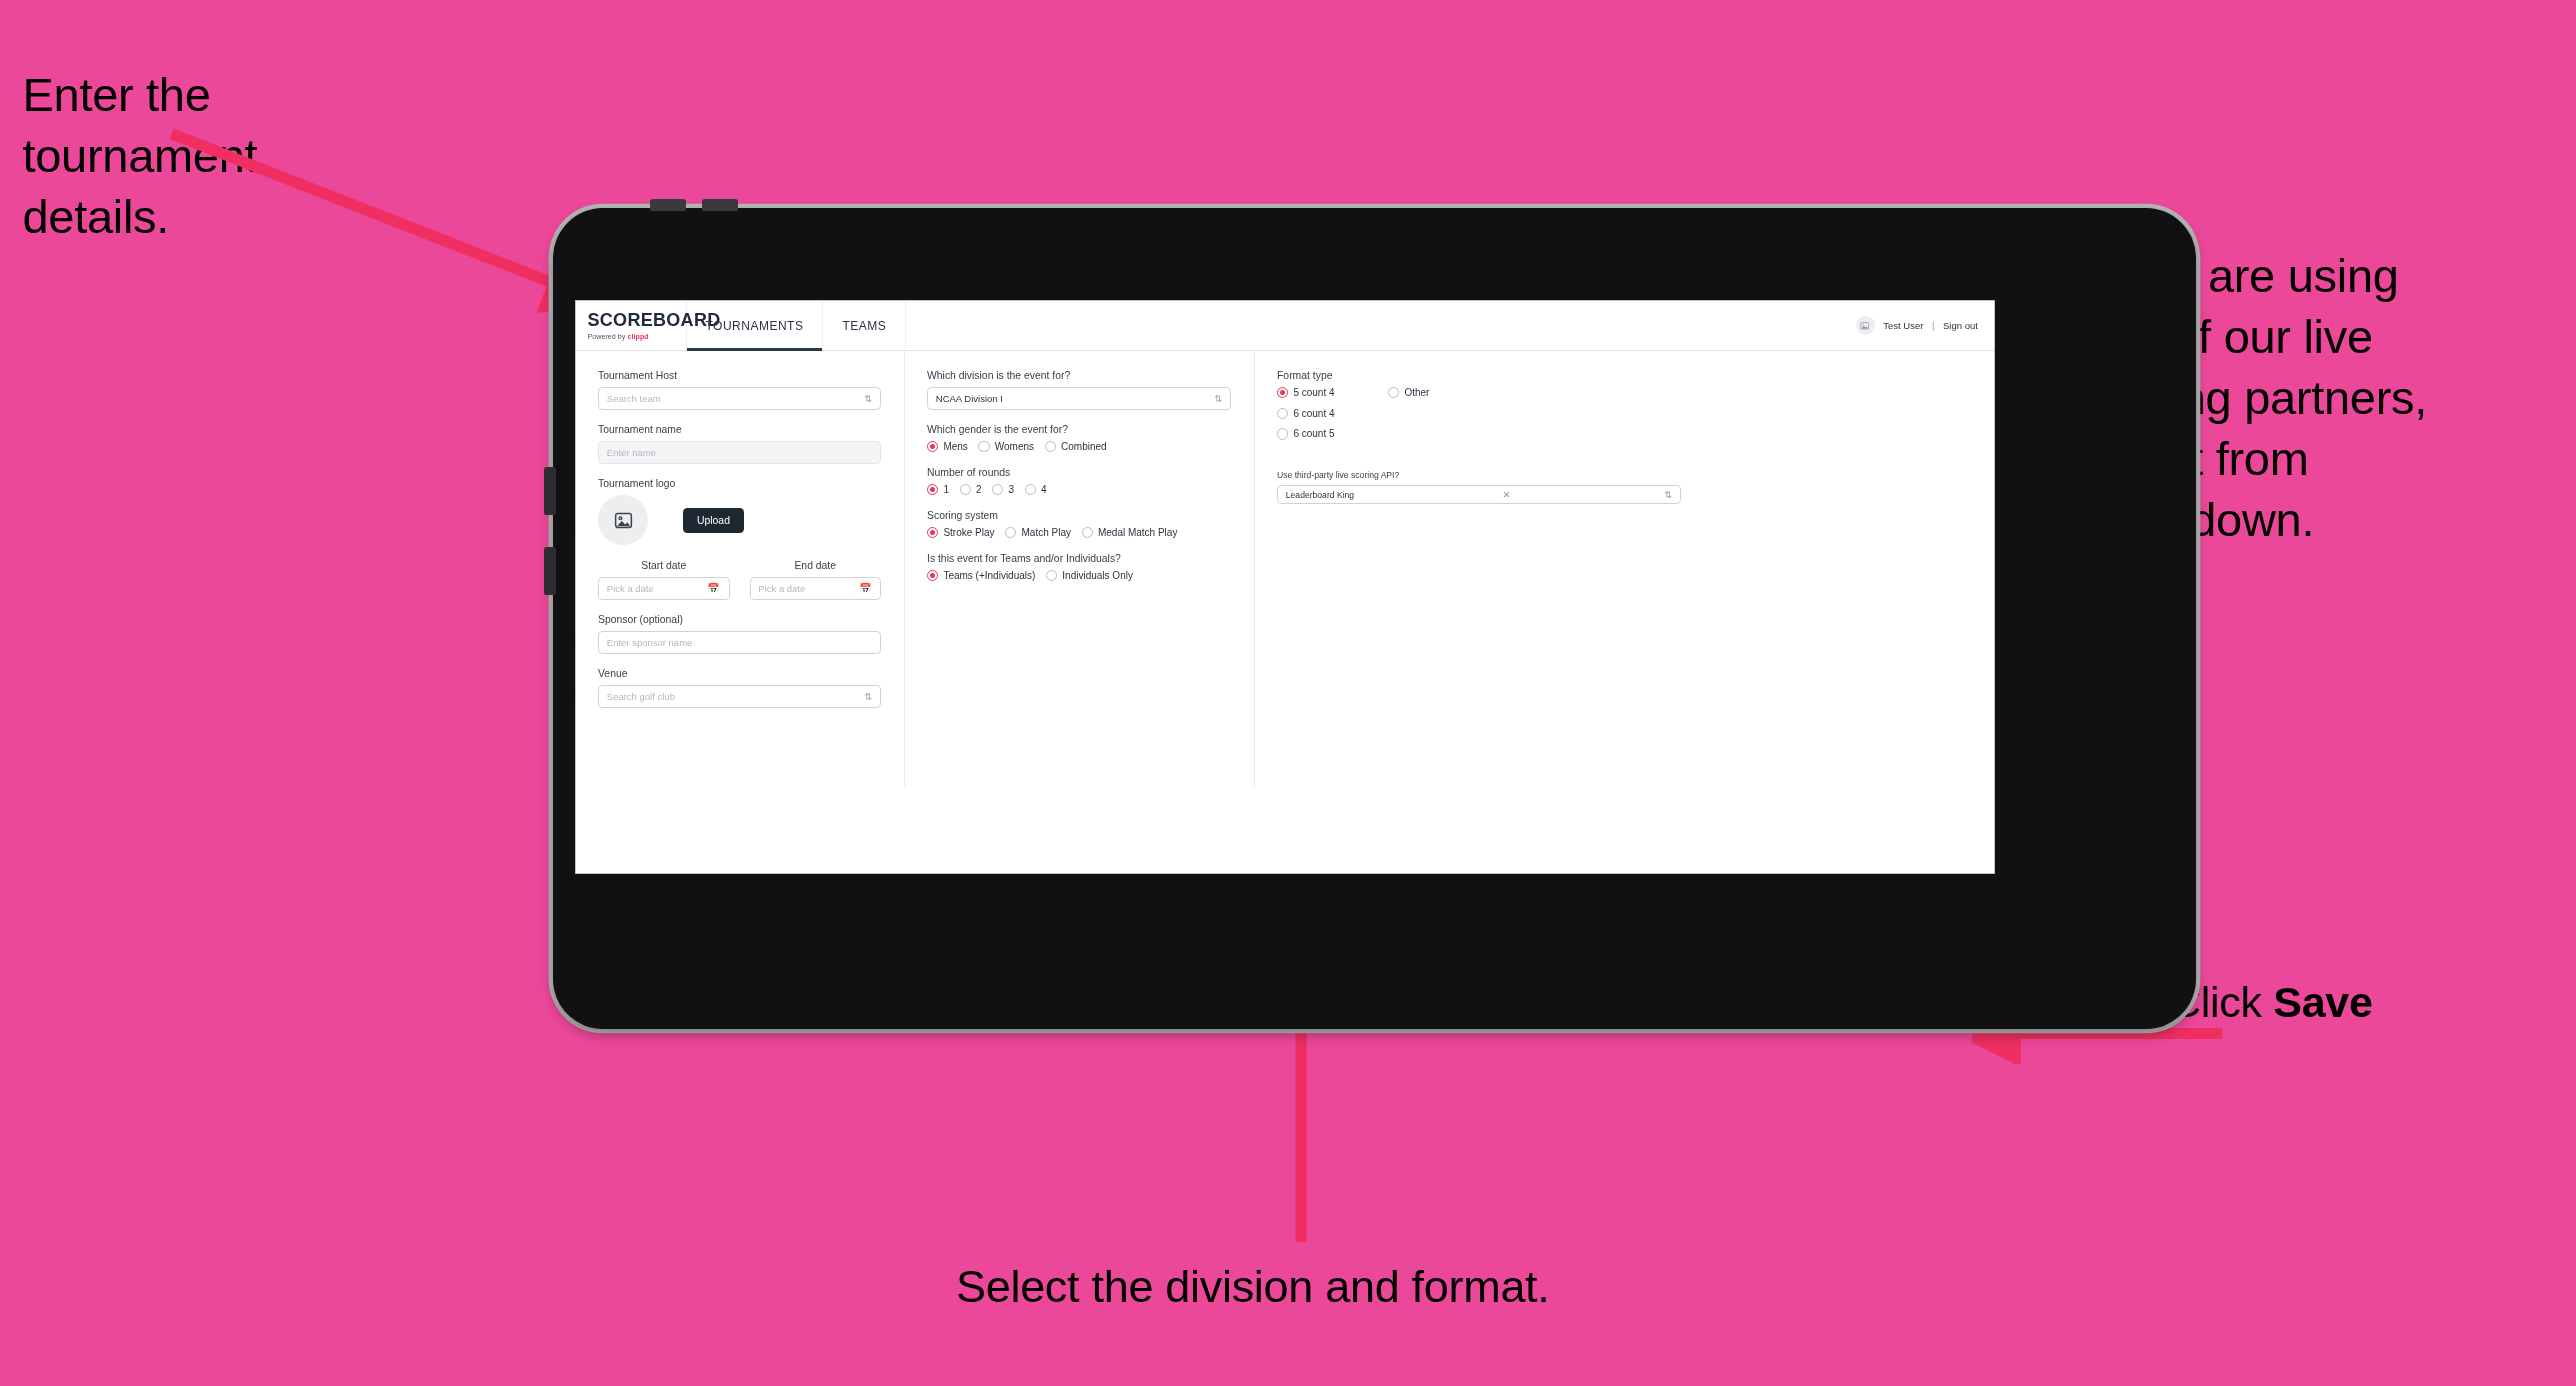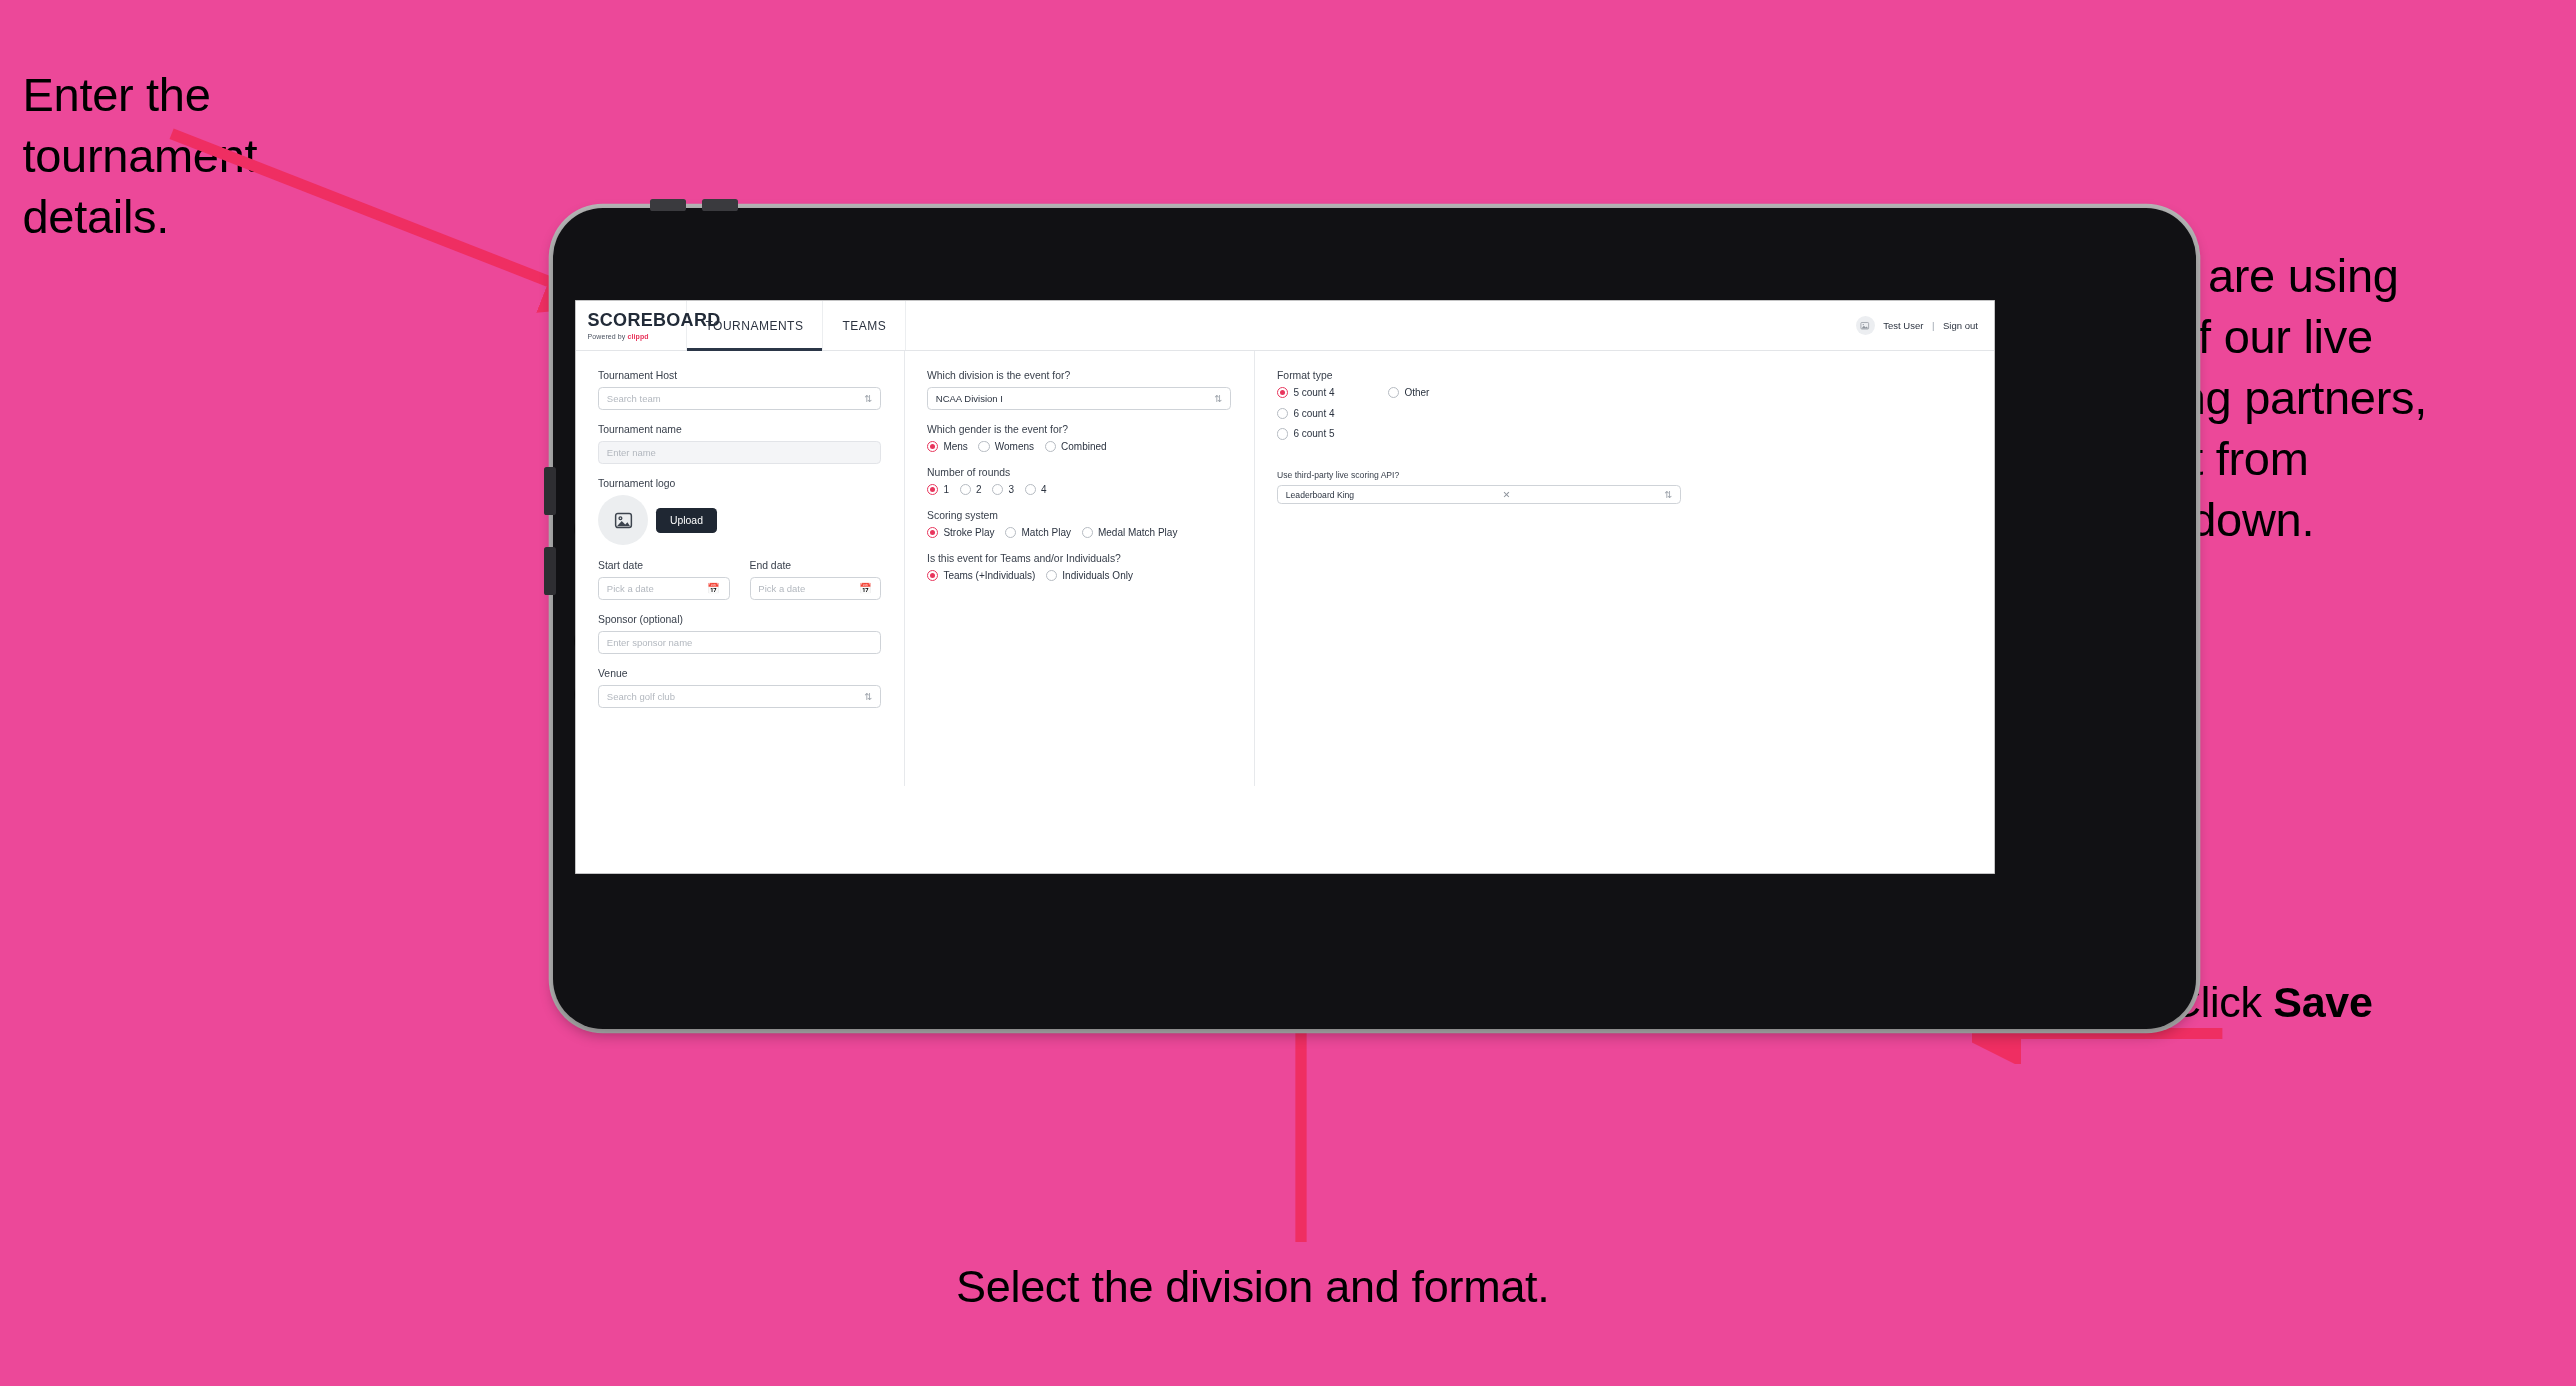--- a/index.html
+++ b/index.html
@@ -116,31 +116,31 @@
     display:flex; align-items:center; padding:0 7.8px; font-size:9.5px; color:#b3b8bf;
     position:relative;
   }
   .finput.filled { color:#2b3340; }
   .finput.grayfill { background:#f4f5f7; border-color:#e2e4e8; }
   .finput .spin { margin-left:auto; color:#9aa0a8; font-size:9.5px; line-height:1; }
   .finput .clearx { margin-left:auto; color:#8e949c; font-size:9.5px; margin-right:5.2px;}
   .finput .cal { margin-left:auto; color:#6f7680; font-size:10.4px; }
 
   
-  #logorow { display:flex; align-items:center; gap:8px; margin-top:1.7px; }
+  #logorow { display:flex; align-items:center; gap:35px; margin-top:1.7px; }
   #logo-circle {
     width:50px; height:50px; border-radius:50%; background:#eceef0;
     display:flex; align-items:center; justify-content:center;
   }
   #upload-btn {
     background:#1f2733; color:#fff; font-size:10.4px; border-radius:4.3px;
     padding:7px 14px; cursor:pointer;
   }
 
-  #daterow { display:flex; gap:20px; }
+  #daterow { display:flex; gap:20px;text-align:center; }
   #daterow > div { flex:1; }
 
   
   .radio-row { display:flex; align-items:center; gap:2px; flex-wrap:wrap; }
   .radio-item { display:flex; align-items:center; gap:5.2px; margin-right:8.6px; cursor:pointer; }
   .radio {
     width:11.2px; height:11.2px; border-radius:50%; border:1.2px solid #b6bbc2;
     background:#fff; flex:none; position:relative;
   }
   .radio.on { border-color:#e8365d; }

